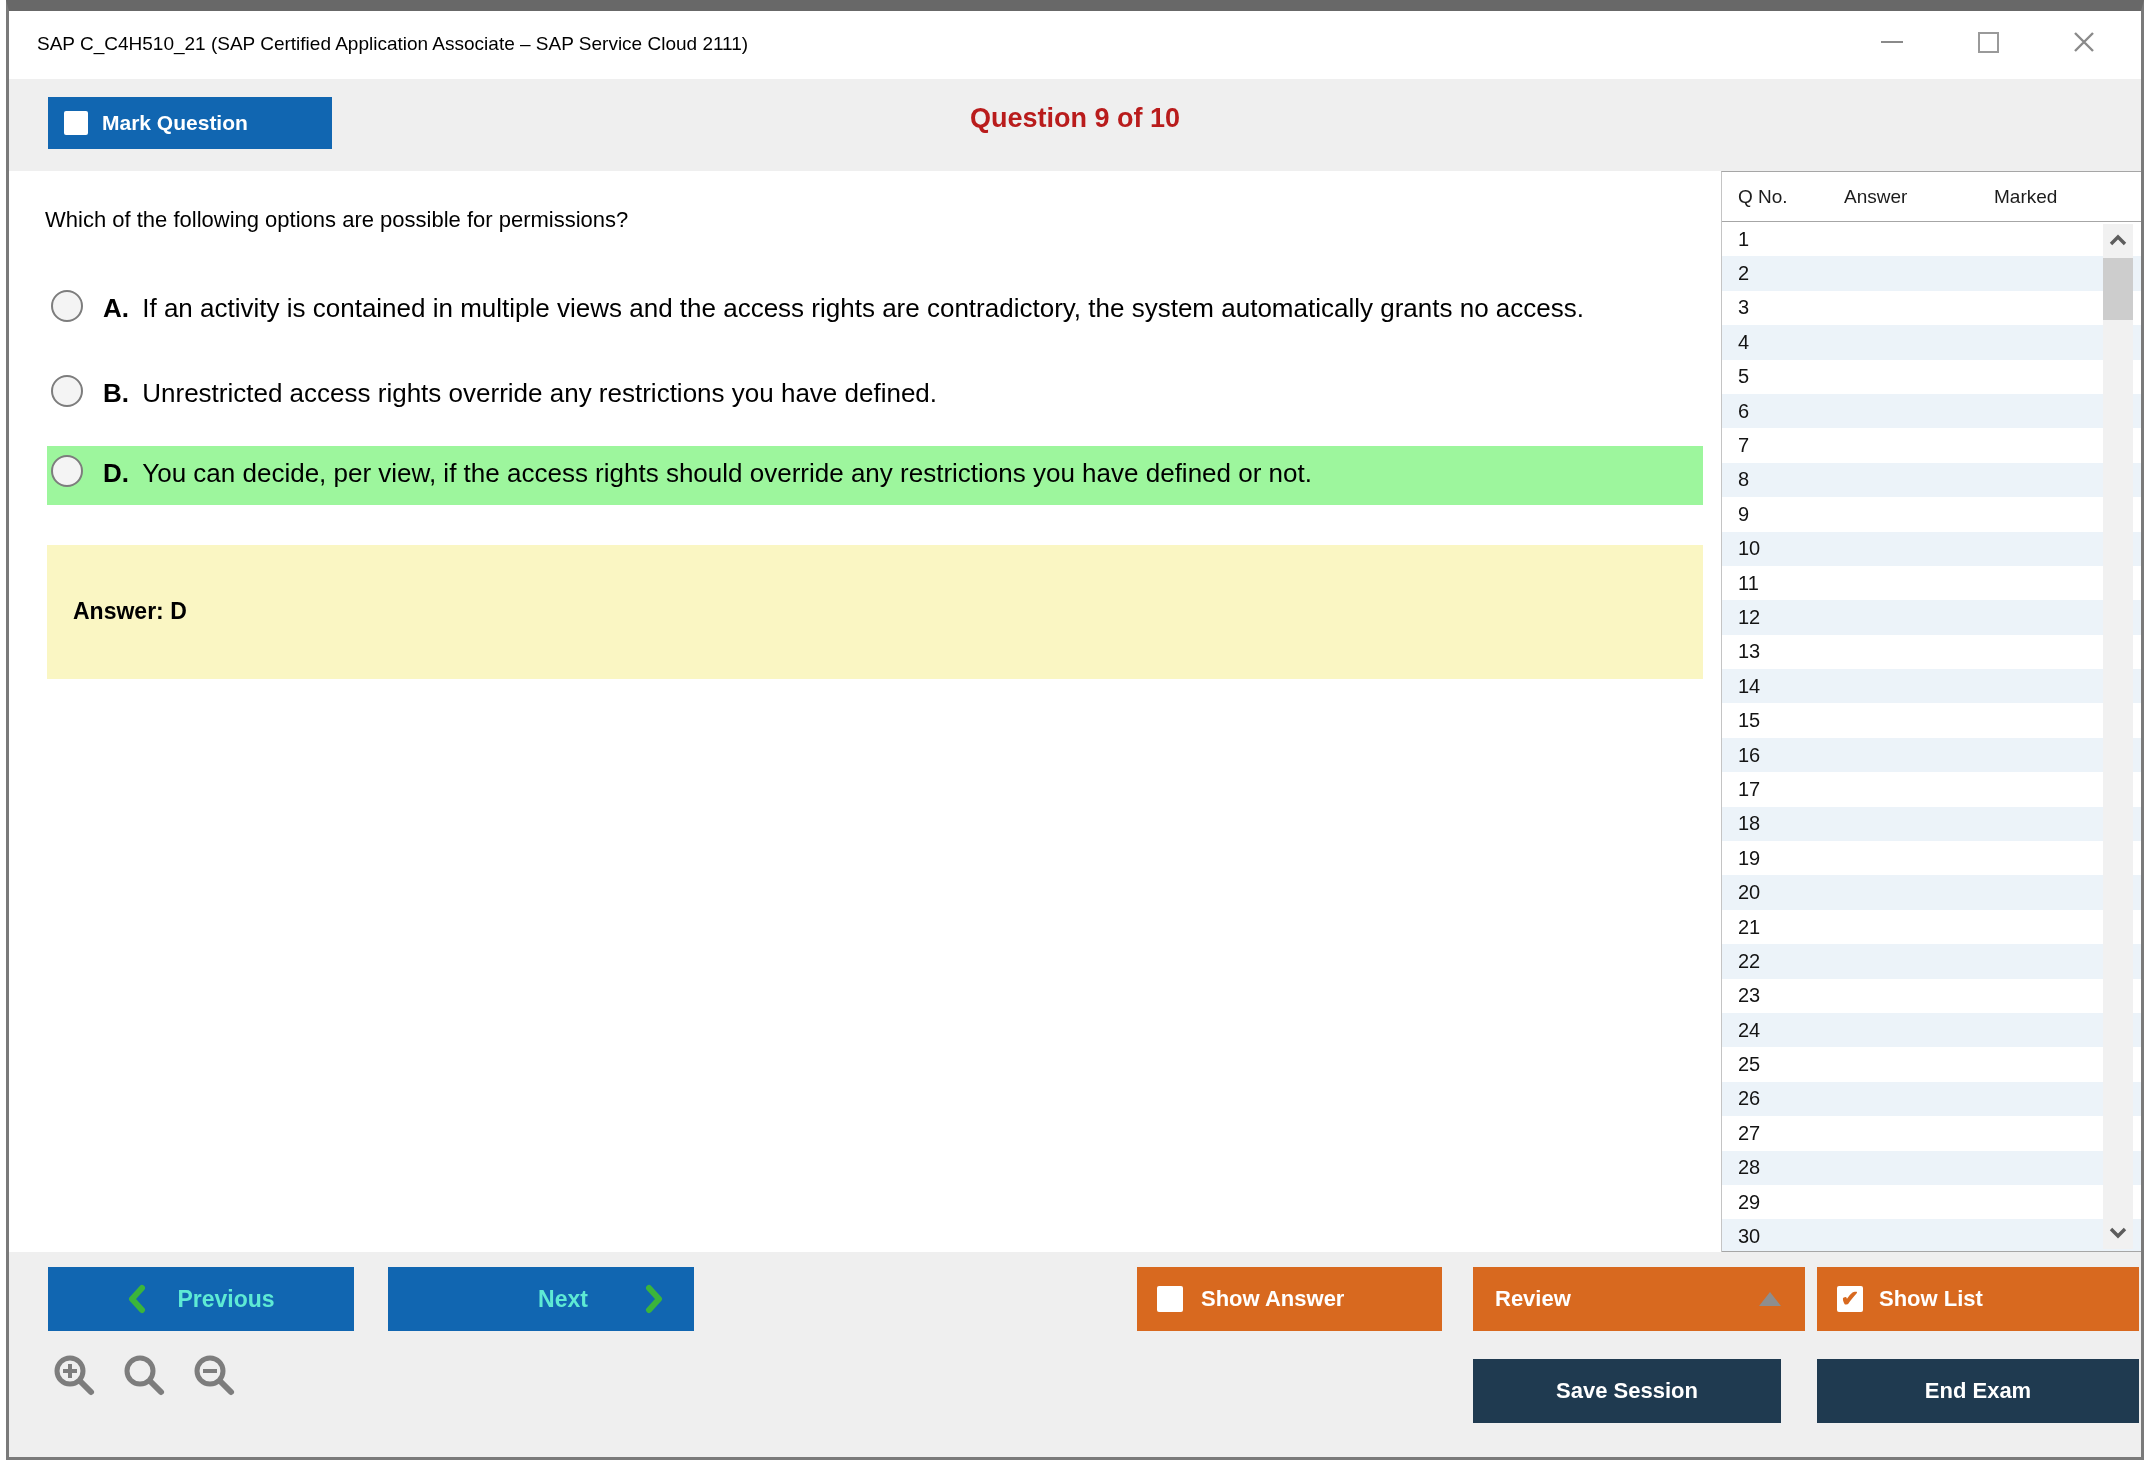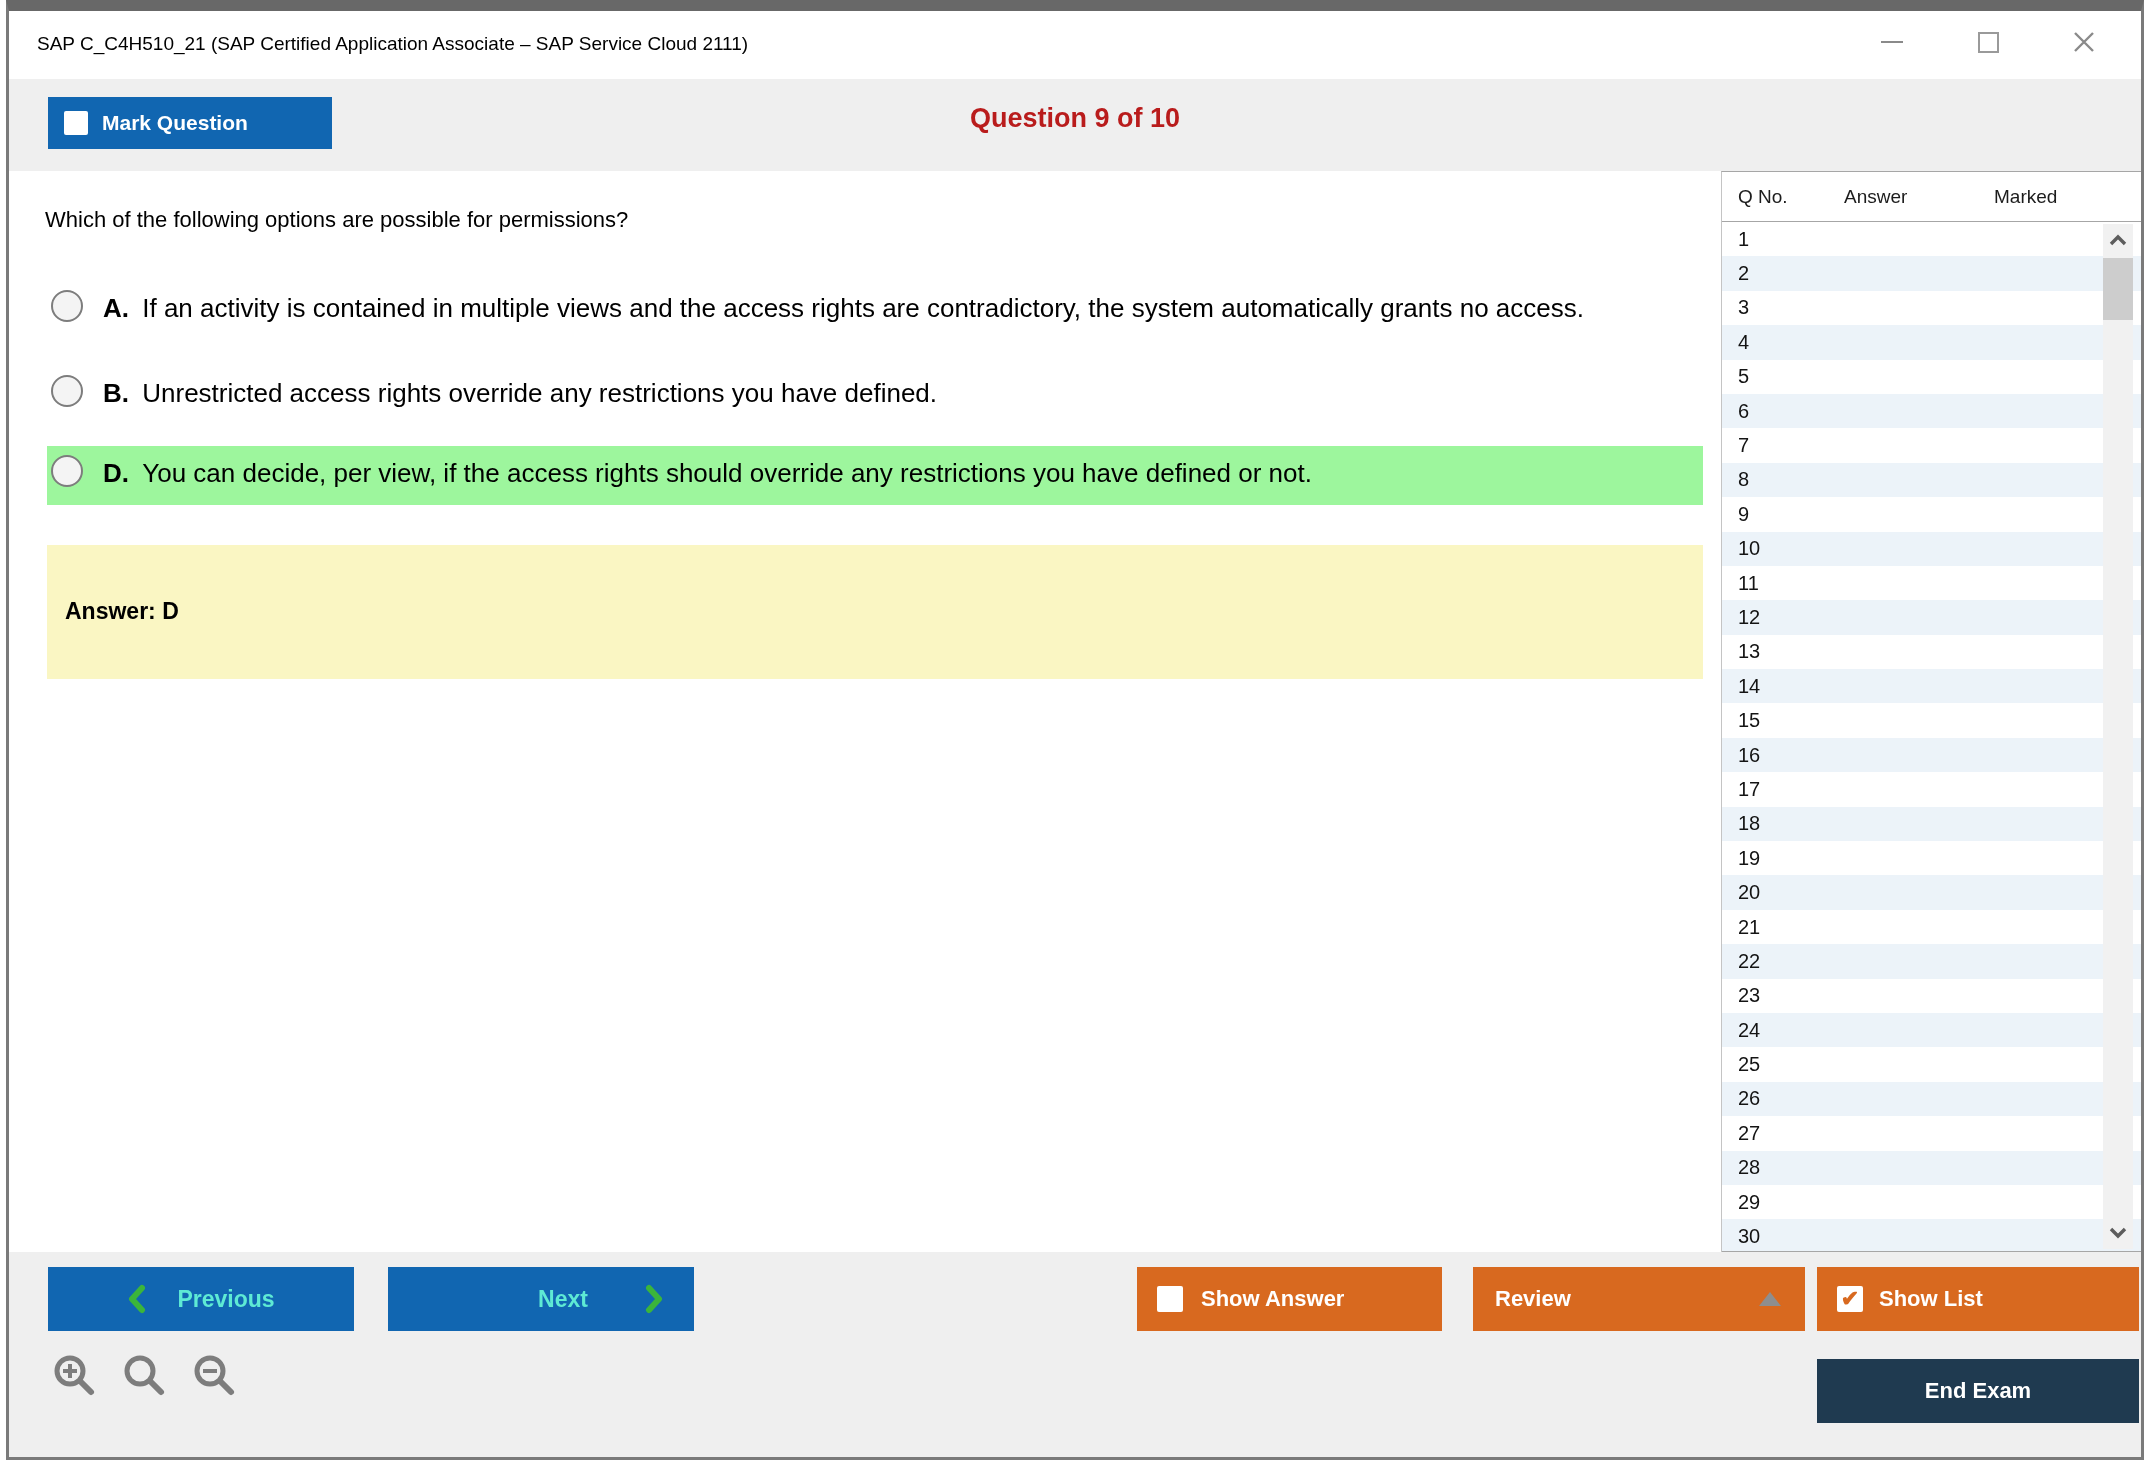--- a/index.html
+++ b/index.html
@@ -29,21 +29,21 @@
   .option-row:nth-child(1){margin-top:48px;}
   .option-row:nth-child(2){margin-top:26px;}
   .option-row:nth-child(3){margin-top:22px;}
   .option-row:nth-child(4){margin-top:14px;}
   .option-row.highlighted{background:#9df69d;}
   .radio{flex:0 0 auto;width:28px;height:28px;border-radius:50%;background:#f4f4f4;
     border:2px solid #7d7d7d;margin-top:1px;cursor:pointer;}
   .option-text{margin-left:20px;font-size:26px;line-height:1.75;color:#000;margin-top:-3px;}
   .option-text b{margin-right:6px;}
   .answer-box{margin:40px 0 0 38px;width:1656px;height:134px;background:#faf6c3;
-    display:flex;align-items:center;box-sizing:border-box;padding-left:18px;}
+    display:flex;align-items:center;box-sizing:border-box;padding-left:26px;}
   .answer-text{font-size:23px;font-weight:bold;color:#000;}
   
   .sidebar{position:absolute;right:0;top:160px;width:420px;bottom:205px;background:#fff;
     border-top:1px solid #a6a6a6;border-left:1px solid #c4c4c4;box-sizing:border-box;}
   .side-header{height:49px;display:grid;grid-template-columns:106px 150px 1fr;align-items:center;
     padding-left:16px;border-bottom:1px solid #a6a6a6;font-size:19px;color:#1c1c1c;background:#fff;}
   .qlist{position:absolute;left:0;right:0;top:50px;bottom:0;border-bottom:1px solid #a6a6a6;overflow:hidden;}
   .qrow{height:34.4px;display:grid;grid-template-columns:106px 150px 1fr;align-items:center;
     padding-left:16px;font-size:20px;color:#141414;cursor:pointer;box-sizing:border-box;}
   .qrow:nth-child(even){background:#ecf3f9;}
@@ -326,20 +326,23 @@
         <span>Show Answer</span>
       </div>
       <div class="btn btn-orange btn-review">
         <span>Review</span>
         <span class="tri-up"></span>
       </div>
       <div class="btn btn-orange btn-show-list">
         <span class="cb-checked">✔</span>
         <span>Show List</span>
       </div>
+      <div class="btn btn-navy btn-save">
+        <span>Save Session</span>
+      </div>
       <div class="btn btn-navy btn-end">
         <span>End Exam</span>
       </div>
 
       <div class="zoom-tools">
         <svg class="zoom-tool" width="48" height="48" viewBox="0 0 48 48">
           <circle cx="19" cy="19" r="13" fill="none" stroke="#7d7d7d" stroke-width="5"></circle>
           <line x1="29" y1="29" x2="40" y2="40" stroke="#7d7d7d" stroke-width="6" stroke-linecap="round"></line>
           <line x1="12" y1="19" x2="26" y2="19" stroke="#7d7d7d" stroke-width="4"></line>
           <line x1="19" y1="12" x2="19" y2="26" stroke="#7d7d7d" stroke-width="4"></line>

